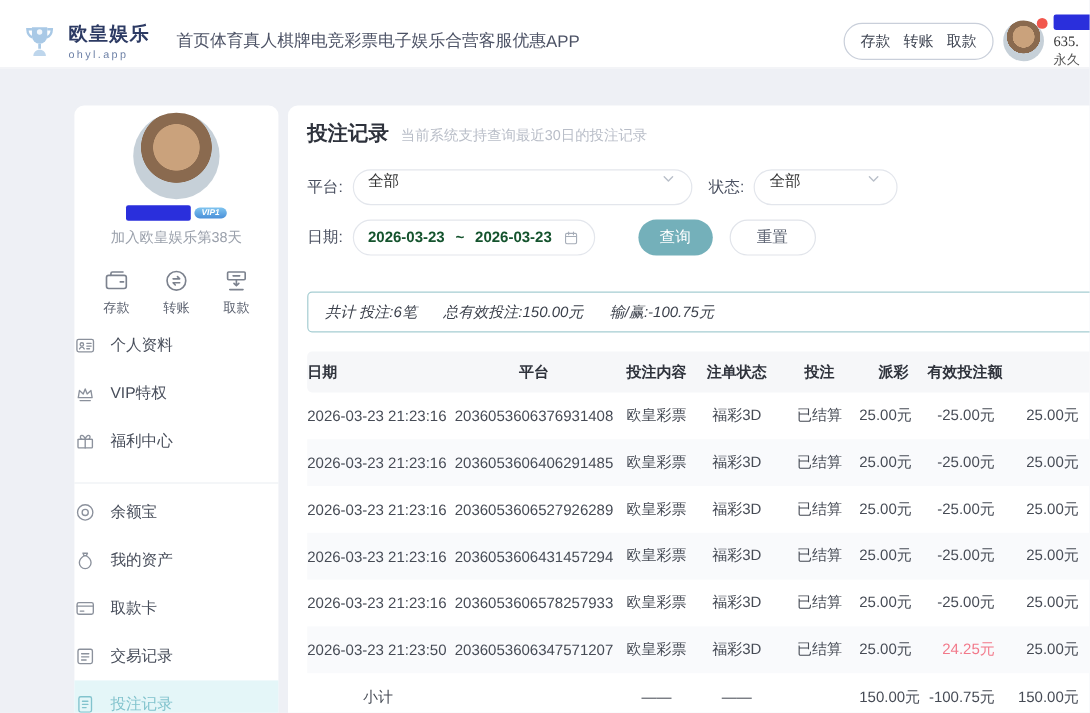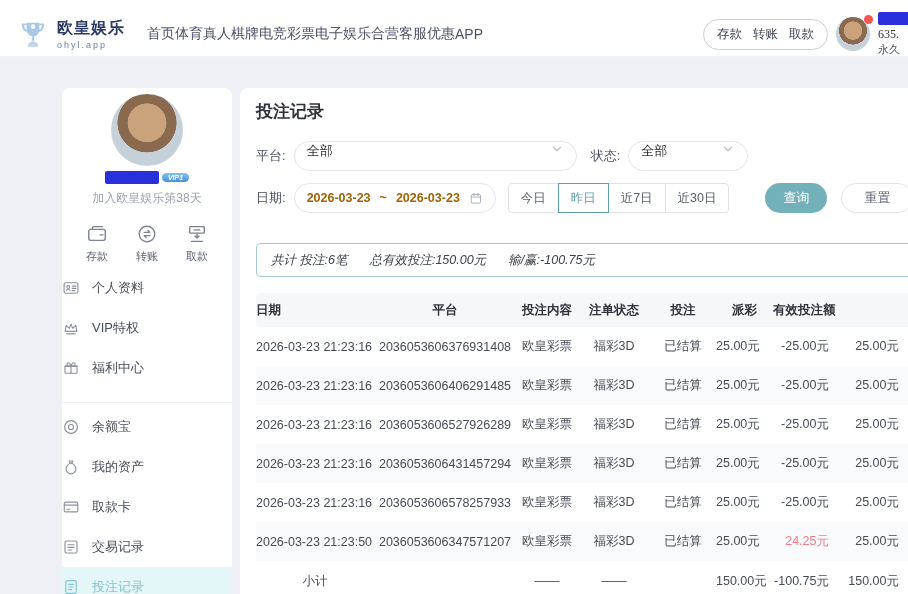--- a/index.html
+++ b/index.html
@@ -66,21 +66,21 @@
   .flabel { font-size:13px; color:#4a5060; margin-right:8px; white-space:nowrap; }
   .select { height:30px; border:1px solid #e3e6ec; border-radius:16px; background:#fff;
     display:flex; padding:0 12px; cursor:pointer; }
   .sel-platform { width:283px; }
   .sel-status { width:120px; margin-left:0; }
   .sel-val { font-size:13px; color:#333; }
   .chev { width:14px; height:14px; margin-left:auto; color:#b9bfc9; }
   .gap12 { width:14px; }
   .date-box { width:202px; height:30px; border:1px solid #e3e6ec; border-radius:16px;
     display:flex; align-items:center; padding:0 12px; gap:9px; cursor:pointer; }
-  .date-box span { font-size:12.5px; font-weight:bold; color:#a16207; white-space:nowrap; }
+  .date-box span { font-size:12.5px; font-weight:bold; color:#14532d; white-space:nowrap; }
   .cal { width:15px; height:15px; margin-left:auto; color:#a6adb8; }
   .range-group { display:flex; margin-left:12px; }
   .range-btn { height:30px; padding:0 12px; background:#fff; border:1px solid #dfe2e8;
     font-size:12.5px; color:#5a6068; margin-left:-1px; cursor:pointer;
     font-family:inherit; position:relative; }
   .range-btn:first-child { border-radius:4px 0 0 4px; margin-left:0; }
   .range-btn:last-child { border-radius:0 4px 4px 0; }
   .range-btn.active { border-color:#5f9fa9; color:#5f9fa9; z-index:1; }
   .btn-search { width:62px; height:30px; margin-left:36px; border:none; border-radius:15px;
     background:#74b0ba; color:#fff; font-size:13px; cursor:pointer; font-family:inherit; }
@@ -253,20 +253,21 @@
               <path d="M9 8.5h6M9 12h6M9 15.5h4"></path>
             </svg></span>
           <span class="ml">投注记录</span>
         </div>
       </div>
   </aside>
 
   <main class="content">
     <div class="title-row">
       <span class="page-title">投注记录</span>
+      <span class="page-sub">当前系统支持查询最近30日的投注记录</span>
     </div>
 
     <div class="frow frow1">
       <span class="flabel">平台:</span>
       <div class="select sel-platform">
         <span class="sel-val">全部</span>
         <svg class="chev" viewBox="0 0 24 24" fill="none" stroke="currentColor" stroke-width="2" stroke-linecap="round" stroke-linejoin="round">
             <path d="M6 9l6 6 6-6"></path>
           </svg>
       </div>
@@ -284,26 +285,20 @@
       <span class="flabel">日期:</span>
       <div class="date-box">
         <span>2026-03-23</span>
         <span>~</span>
         <span>2026-03-23</span>
         <svg class="cal" viewBox="0 0 24 24" fill="none" stroke="currentColor" stroke-width="1.6" stroke-linecap="round">
             <rect x="4" y="5" width="16" height="15" rx="2"></rect>
             <path d="M4 9.5h16M8.5 3v4M15.5 3v4"></path>
           </svg>
       </div>
-      <div class="range-group">
-          <button class="range-btn">今日</button>
-          <button class="range-btn active">昨日</button>
-          <button class="range-btn">近7日</button>
-          <button class="range-btn">近30日</button>
-        </div>
       <button class="btn-search">查询</button>
       <button class="btn-reset">重置</button>
     </div>
 
     <div class="summary">
       <span>共计 投注:6笔</span>
       <span>总有效投注:150.00元</span>
       <span>输/赢:-100.75元</span>
     </div>
 

